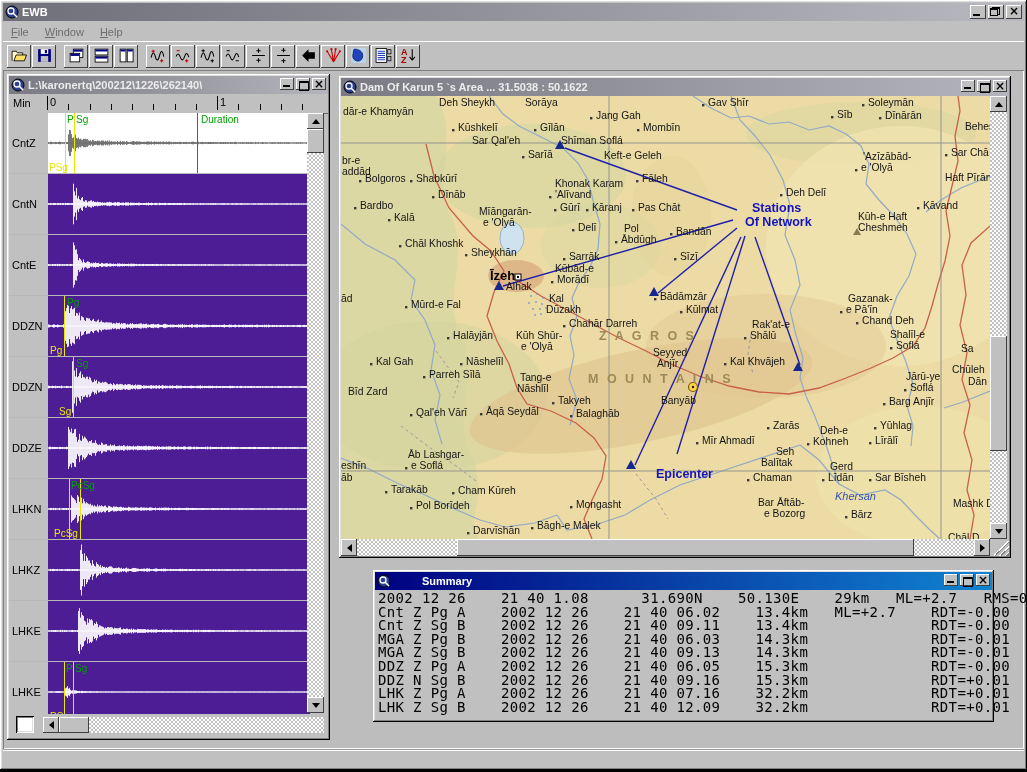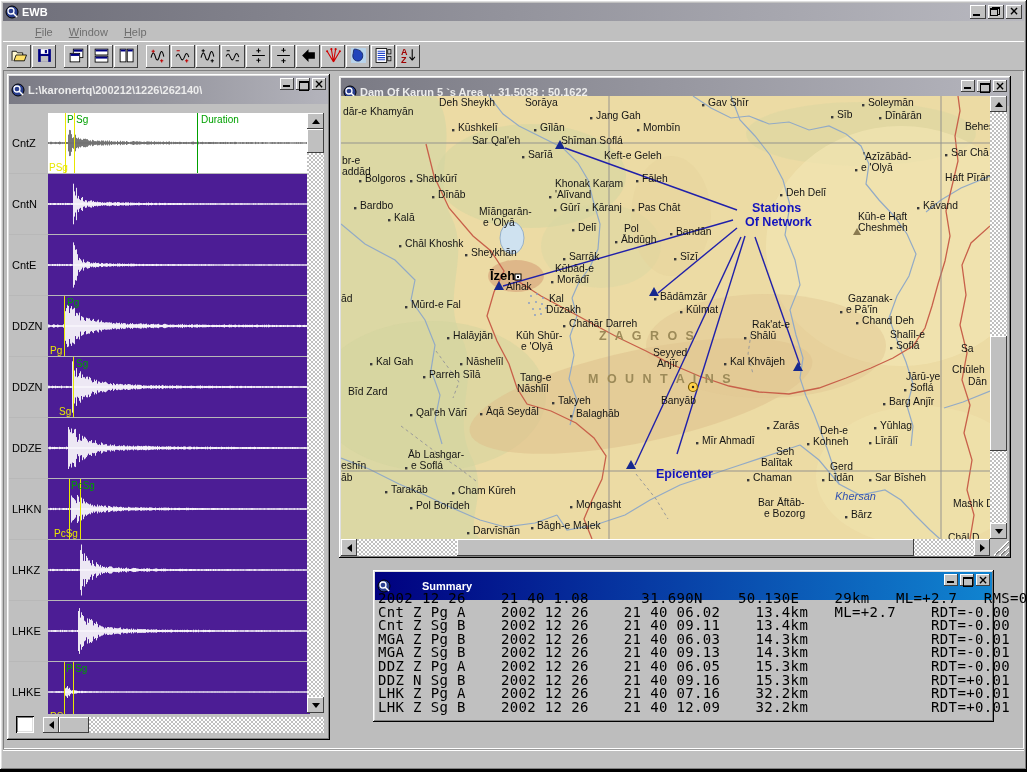--- a/index.html
+++ b/index.html
@@ -18,32 +18,32 @@
   .ctrls{position:absolute;right:2px;top:2px;display:flex;gap:2px;}
   .wbtn{width:16px;height:14px;background:#c0c0c0;position:relative;}
   .wbtn.small{width:14px;height:12px;}
   .g-min{position:absolute;left:3px;bottom:3px;width:7px;height:2px;background:#000;}
   .g-max{position:absolute;left:3px;top:3px;width:8px;height:7px;border:1px solid #000;border-top-width:2px;}
   .g-rest{position:absolute;left:2px;top:2px;width:10px;height:9px;}
   .g-rest:before{content:"";position:absolute;right:0;top:0;width:6px;height:5px;border:1px solid #000;border-top-width:2px;}
   .g-rest:after{content:"";position:absolute;left:0;bottom:0;width:6px;height:5px;border:1px solid #000;border-top-width:2px;background:#c0c0c0;}
   .g-x{position:absolute;left:0;top:-1px;width:100%;text-align:center;font-weight:bold;font-size:12px;line-height:14px;font-family:"DejaVu Sans",sans-serif;}
   
-  #menubar{left:3px;top:22px;right:3px;height:19px;display:flex;align-items:center;background:#c0c0c0;padding-left:24px;}
+  #menubar{left:3px;top:22px;right:3px;height:19px;display:flex;align-items:center;background:#c0c0c0;}
   .menuitem{padding:2px 8px;color:#6e6e6e;}
   .menuitem u{text-decoration:underline;}
   
   #toolbar{left:3px;top:41px;right:3px;height:29px;background:#c0c0c0;display:flex;align-items:center;padding-left:4px;border-top:1px solid #fff;}
   .tbtn{width:24px;height:23px;background:#c0c0c0;margin-right:1px;display:flex;align-items:center;justify-content:center;}
   .tbtn svg{width:17px;height:17px;}
   .tsep{width:7px;height:23px;}
   
   #client{left:3px;top:70px;width:1021px;height:679px;background:#bdbdbd;box-shadow:inset 1px 1px #808080, inset -1px -1px #fff;}
   .childwin{position:absolute;background:#c0c0c0;}
-  .childtitle{position:absolute;left:2px;top:2px;right:2px;height:28px;display:flex;align-items:center;padding-left:2px;
+  .childtitle{position:absolute;left:2px;top:2px;right:2px;height:18px;display:flex;align-items:center;padding-left:2px;
     background:linear-gradient(90deg,#7a7a84,#b4b4bc);}
   .childtitle .title{color:#ececec;font-weight:bold;margin-left:3px;white-space:nowrap;overflow:hidden;}
   .childtitle.active{background:linear-gradient(90deg,#000080,#1084d0);gap:28px;}
   .childtitle.active .title{color:#fff;}
   
   #ruler{position:absolute;left:2px;top:20px;right:2px;height:19px;background:#c0c0c0;border-bottom:1px solid #6a6a6a;}
   #ruler .unit{position:absolute;left:4px;top:3px;}
   .tickmaj{position:absolute;top:2px;width:1px;height:14px;background:#000;}
   .tickmin{position:absolute;top:10px;width:1px;height:6px;background:#000;}
   .ticklab{position:absolute;top:2px;font-size:11px;}
@@ -242,20 +242,38 @@
                 <i class="g-min"></i>
               </span>
           <span class="wbtn small outlite">
                 <i class="g-max"></i>
               </span>
           <span class="wbtn small outlite">
                 <i class="g-x">×</i>
               </span>
         </span>
       </div>
+      <div id="ruler">
+        <span class="unit">Min</span>
+      <i class="tickmaj" style="left: 38px;"></i>
+            <span class="ticklab" style="left: 41px;">0</span>
+            <i class="tickmin" style="left: 59.25px;"></i>
+            <i class="tickmin" style="left: 80.5px;"></i>
+            <i class="tickmin" style="left: 101.75px;"></i>
+            <i class="tickmin" style="left: 123px;"></i>
+            <i class="tickmin" style="left: 144.25px;"></i>
+            <i class="tickmin" style="left: 165.5px;"></i>
+            <i class="tickmin" style="left: 186.75px;"></i>
+            <i class="tickmaj" style="left: 208px;"></i>
+            <span class="ticklab" style="left: 211px;">1</span>
+            <i class="tickmin" style="left: 229.25px;"></i>
+            <i class="tickmin" style="left: 250.5px;"></i>
+            <i class="tickmin" style="left: 271.75px;"></i>
+            <i class="tickmin" style="left: 293px;"></i>
+          </div>
       <div id="rows">
             <div class="chrow">
               <div class="chlabel">CntZ</div>
               <div class="chplot sel"><svg width="262" height="60">
                   <line x1="0" x2="262" y1="30" y2="30" stroke="#9a9a9a" stroke-width="1"></line>
                   <path d="M0.5,29.1V30.9M1.5,29.4V30.6M2.5,28.8V31.2M3.5,28.8V31.2M4.5,29.2V30.8M5.5,29.3V30.7M6.5,29.2V30.8M7.5,28.9V31.1M8.5,29.1V30.9M9.5,29.3V30.7M10.5,29.0V31.0M11.5,28.6V31.4M12.5,28.9V31.1M13.5,29.4V30.6M14.5,29.2V30.8M15.5,29.4V30.6M16.5,29.2V30.8M17.5,28.9V31.1M18.5,29.0V31.0M19.5,29.0V31.0M20.5,21.6V38.4M21.5,16.9V43.1M22.5,17.2V42.8M23.5,21.2V38.8M24.5,25.1V34.9M25.5,24.3V35.7M26.5,23.2V36.8M27.5,21.7V38.3M28.5,24.9V35.1M29.5,25.6V34.4M30.5,24.6V35.4M31.5,26.2V33.8M32.5,25.6V34.4M33.5,26.6V33.4M34.5,26.9V33.1M35.5,25.8V34.2M36.5,25.9V34.1M37.5,25.7V34.3M38.5,26.2V33.8M39.5,26.2V33.8M40.5,27.3V32.7M41.5,27.8V32.2M42.5,27.3V32.7M43.5,28.4V31.6M44.5,26.8V33.2M45.5,27.3V32.7M46.5,28.1V31.9M47.5,28.1V31.9M48.5,28.3V31.7M49.5,27.5V32.5M50.5,27.8V32.2M51.5,27.8V32.2M52.5,28.5V31.5M53.5,27.4V32.6M54.5,27.7V32.3M55.5,27.5V32.5M56.5,28.6V31.4M57.5,27.7V32.3M58.5,28.4V31.6M59.5,27.5V32.5M60.5,28.6V31.4M61.5,27.5V32.5M62.5,28.7V31.3M63.5,28.0V32.0M64.5,28.7V31.3M65.5,28.6V31.4M66.5,28.5V31.5M67.5,28.6V31.4M68.5,29.1V30.9M69.5,27.9V32.1M70.5,28.9V31.1M71.5,28.8V31.2M72.5,27.8V32.2M73.5,28.9V31.1M74.5,28.2V31.8M75.5,28.4V31.6M76.5,28.4V31.6M77.5,29.1V30.9M78.5,28.0V32.0M79.5,28.6V31.4M80.5,29.0V31.0M81.5,29.3V30.7M82.5,28.8V31.2M83.5,28.7V31.3M84.5,28.3V31.7M85.5,28.0V32.0M86.5,28.4V31.6M87.5,28.7V31.3M88.5,28.3V31.7M89.5,28.3V31.7M90.5,28.7V31.3M91.5,28.4V31.6M92.5,28.6V31.4M93.5,28.8V31.2M94.5,29.0V31.0M95.5,28.8V31.2M96.5,28.7V31.3M97.5,29.0V31.0M98.5,28.6V31.4M99.5,28.4V31.6M100.5,28.5V31.5M101.5,28.6V31.4M102.5,28.8V31.2M103.5,28.4V31.6M104.5,29.1V30.9M105.5,28.9V31.1M106.5,28.3V31.7M107.5,28.9V31.1M108.5,28.8V31.2M109.5,28.9V31.1M110.5,28.7V31.3M111.5,28.9V31.1M112.5,28.7V31.3M113.5,29.2V30.8M114.5,28.9V31.1M115.5,28.5V31.5M116.5,29.0V31.0M117.5,29.1V30.9M118.5,28.6V31.4M119.5,29.0V31.0M120.5,28.7V31.3M121.5,28.4V31.6M122.5,29.2V30.8M123.5,28.8V31.2M124.5,29.4V30.6M125.5,28.8V31.2M126.5,29.1V30.9M127.5,28.9V31.1M128.5,29.1V30.9M129.5,29.0V31.0M130.5,29.2V30.8M131.5,28.8V31.2M132.5,28.9V31.1M133.5,29.1V30.9M134.5,29.4V30.6M135.5,29.0V31.0M136.5,29.1V30.9M137.5,29.1V30.9M138.5,28.9V31.1M139.5,29.3V30.7M140.5,29.1V30.9M141.5,29.2V30.8M142.5,29.3V30.7M143.5,28.9V31.1M144.5,28.7V31.3M145.5,28.6V31.4M146.5,29.1V30.9M147.5,29.1V30.9M148.5,29.2V30.8M149.5,29.0V31.0M150.5,28.7V31.3M151.5,29.5V30.5M152.5,29.1V30.9M153.5,29.1V30.9M154.5,28.8V31.2M155.5,29.2V30.8M156.5,29.3V30.7M157.5,29.1V30.9M158.5,29.2V30.8M159.5,29.3V30.7M160.5,29.0V31.0M161.5,29.0V31.0M162.5,29.0V31.0M163.5,29.1V30.9M164.5,29.2V30.8M165.5,28.9V31.1M166.5,29.3V30.7M167.5,29.1V30.9M168.5,29.2V30.8M169.5,29.2V30.8M170.5,29.4V30.6M171.5,29.3V30.7M172.5,29.0V31.0M173.5,29.2V30.8M174.5,29.2V30.8M175.5,29.0V31.0M176.5,29.3V30.7M177.5,28.9V31.1M178.5,29.4V30.6M179.5,29.0V31.0M180.5,29.3V30.7M181.5,29.5V30.5M182.5,29.0V31.0M183.5,29.2V30.8M184.5,29.2V30.8M185.5,29.4V30.6M186.5,28.9V31.1M187.5,28.9V31.1M188.5,29.1V30.9M189.5,29.6V30.4M190.5,29.4V30.6M191.5,29.4V30.6M192.5,29.2V30.8M193.5,29.5V30.5M194.5,29.1V30.9M195.5,29.2V30.8M196.5,29.4V30.6M197.5,29.5V30.5M198.5,29.0V31.0M199.5,29.3V30.7M200.5,29.1V30.9M201.5,29.4V30.6M202.5,29.2V30.8M203.5,29.1V30.9M204.5,29.2V30.8M205.5,29.5V30.5M206.5,29.6V30.4M207.5,28.9V31.1M208.5,29.4V30.6M209.5,29.4V30.6M210.5,29.1V30.9M211.5,29.6V30.4M212.5,29.5V30.5M213.5,29.3V30.7M214.5,29.0V31.0M215.5,29.3V30.7M216.5,29.6V30.4M217.5,29.2V30.8M218.5,29.4V30.6M219.5,29.4V30.6M220.5,29.7V30.3M221.5,29.6V30.4M222.5,29.4V30.6M223.5,29.3V30.7M224.5,29.1V30.9M225.5,29.4V30.6M226.5,29.2V30.8M227.5,29.3V30.7M228.5,29.6V30.4M229.5,29.3V30.7M230.5,29.1V30.9M231.5,29.4V30.6M232.5,29.2V30.8M233.5,29.3V30.7M234.5,29.4V30.6M235.5,29.5V30.5M236.5,29.2V30.8M237.5,29.5V30.5M238.5,29.2V30.8M239.5,29.3V30.7M240.5,29.2V30.8M241.5,29.3V30.7M242.5,29.6V30.4M243.5,29.5V30.5M244.5,29.5V30.5M245.5,29.5V30.5M246.5,29.4V30.6M247.5,29.5V30.5M248.5,29.2V30.8M249.5,29.5V30.5M250.5,29.2V30.8M251.5,29.6V30.4M252.5,29.2V30.8M253.5,29.4V30.6M254.5,29.4V30.6M255.5,29.6V30.4M256.5,29.6V30.4M257.5,29.6V30.4M258.5,29.2V30.8M259.5,29.3V30.7M260.5,29.4V30.6M261.5,29.3V30.7" stroke="#686868" stroke-width="0.9" fill="none"></path>
                 </svg><i class="mline" style="left: 17px; background: rgb(232, 232, 0);"></i><i class="mline" style="left: 26px; background: rgb(232, 232, 0);"></i><i class="mline" style="left: 149px; background: rgb(0, 160, 0);"></i><span class="mlab" style="left: 19px; top: 1px; color: rgb(0, 160, 0);">P</span><span class="mlab" style="left: 28px; top: 1px; color: rgb(0, 160, 0);">Sg</span><span class="mlab" style="left: 153px; top: 1px; color: rgb(0, 160, 0);">Duration</span><span class="mlab" style="left: 1px; bottom: 0px; color: rgb(232, 232, 0);">PSg</span></div>
             </div>
             <div class="chrow">
               <div class="chlabel">CntN</div>

